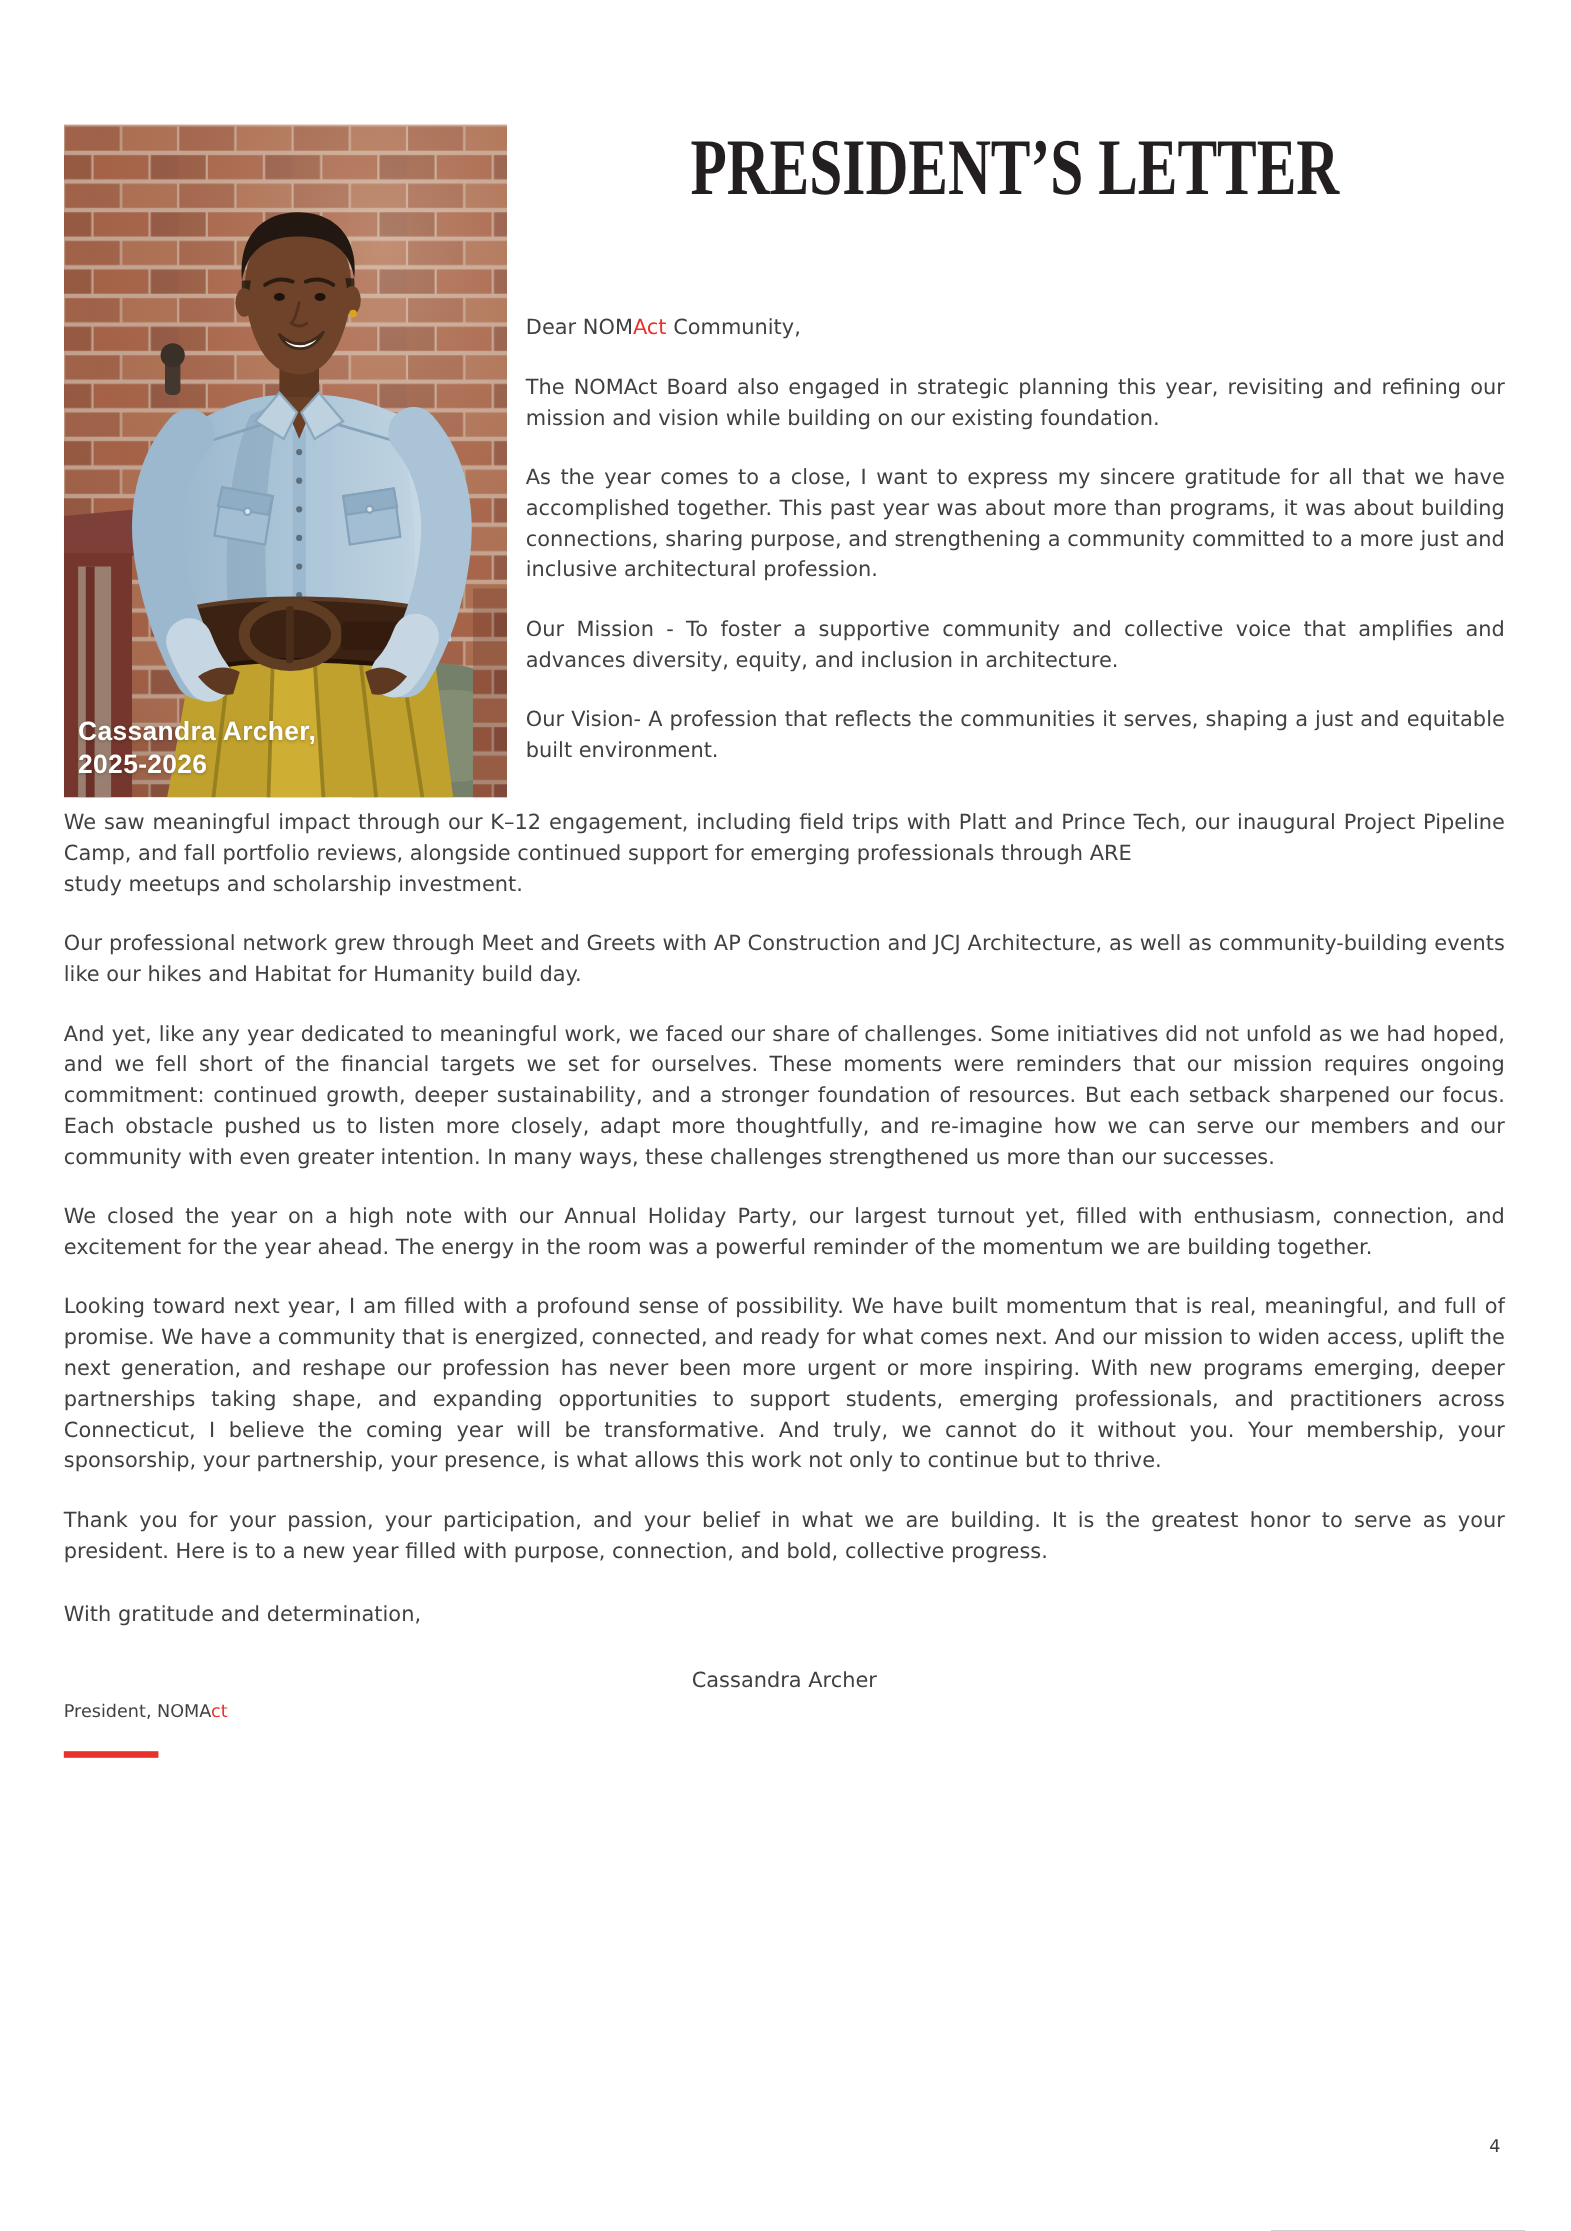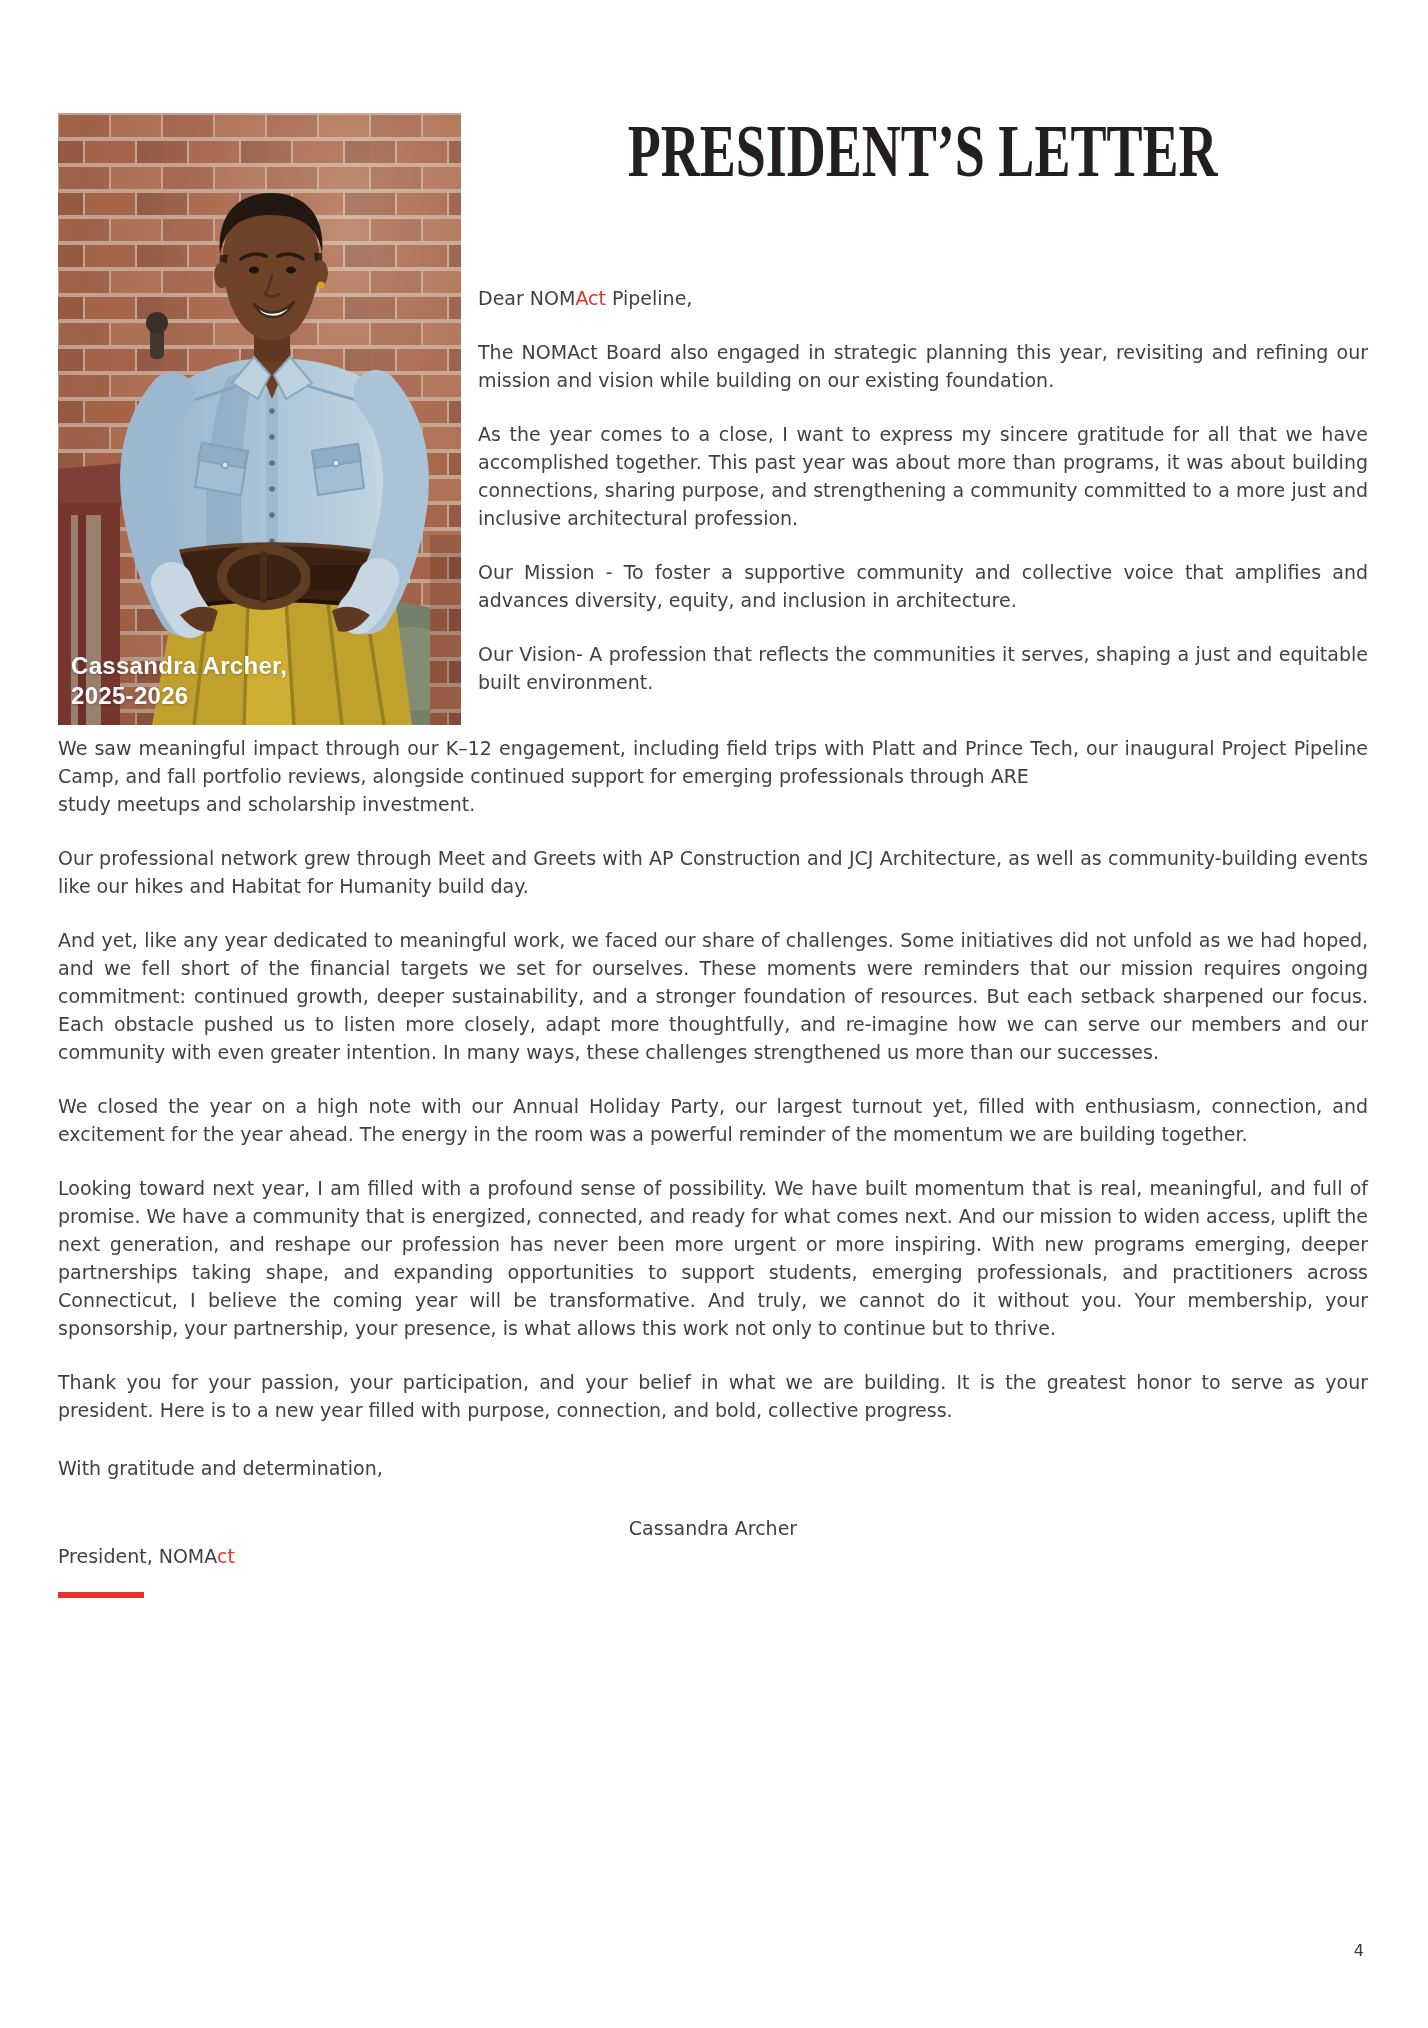--- a/index.html
+++ b/index.html
@@ -49,21 +49,21 @@
     font-size:19px;line-height:28px;
     text-align:justify;
     white-space:pre-line;
     margin-top:26px;
   }
   
   .full-col{position:absolute;left:58px;top:708px;width:1310px;}
   .full-col .body-p:first-child{margin-top:26px;}
   .closing{font-size:19px;line-height:28px;margin-top:30px;}
   .sig-name{font-size:19px;line-height:28px;margin-top:32px;text-align:center;}
-  .sig-title{font-size:19px;line-height:28px;}
+  .sig-title{font-size:16px;line-height:28px;}
   .red-rule{
     width:86px;height:6px;background:var(--accent-red);
     margin-top:22px;
   }
   .page-number{
     position:absolute;right:64px;bottom:68px;
     font-size:16px;color:#3b3b3d;
   }
 </style>
 </head>
@@ -191,21 +191,21 @@
       <span>Cassandra Archer,</span>
       <span>2025-2026</span>
     </figcaption>
   </figure>
 
   <div class="right-col">
     <h1 class="page-title">
       <span class="squeeze">PRESIDENT’S LETTER</span>
     </h1>
 
-    <p class="greeting"><span>Dear NOM</span><span class="accent">Act</span><span> Pipeline,</span></p>
+    <p class="greeting"><span>Dear NOM</span><span class="accent">Act</span><span> Community,</span></p>
 
     <p class="body-p">The NOMAct Board also engaged in strategic planning this year, revisiting and refining our mission and vision while building on our existing foundation.</p>
     <p class="body-p">As the year comes to a close, I want to express my sincere gratitude for all that we have accomplished together. This past year was about more than programs, it was about building connections, sharing purpose, and strengthening a community committed to a more just and inclusive architectural profession.</p>
     <p class="body-p">Our Mission - To foster a supportive community and collective voice that amplifies and advances diversity, equity, and inclusion in architecture.</p>
     <p class="body-p">Our Vision- A profession that reflects the communities it serves, shaping a just and equitable built environment.</p>
   </div>
 
   <div class="full-col">
     <p class="body-p">We saw meaningful impact through our K–12 engagement, including field trips with Platt and Prince Tech, our inaugural Project Pipeline Camp, and fall portfolio reviews, alongside continued support for emerging professionals through ARE
  study meetups and scholarship investment.</p>

